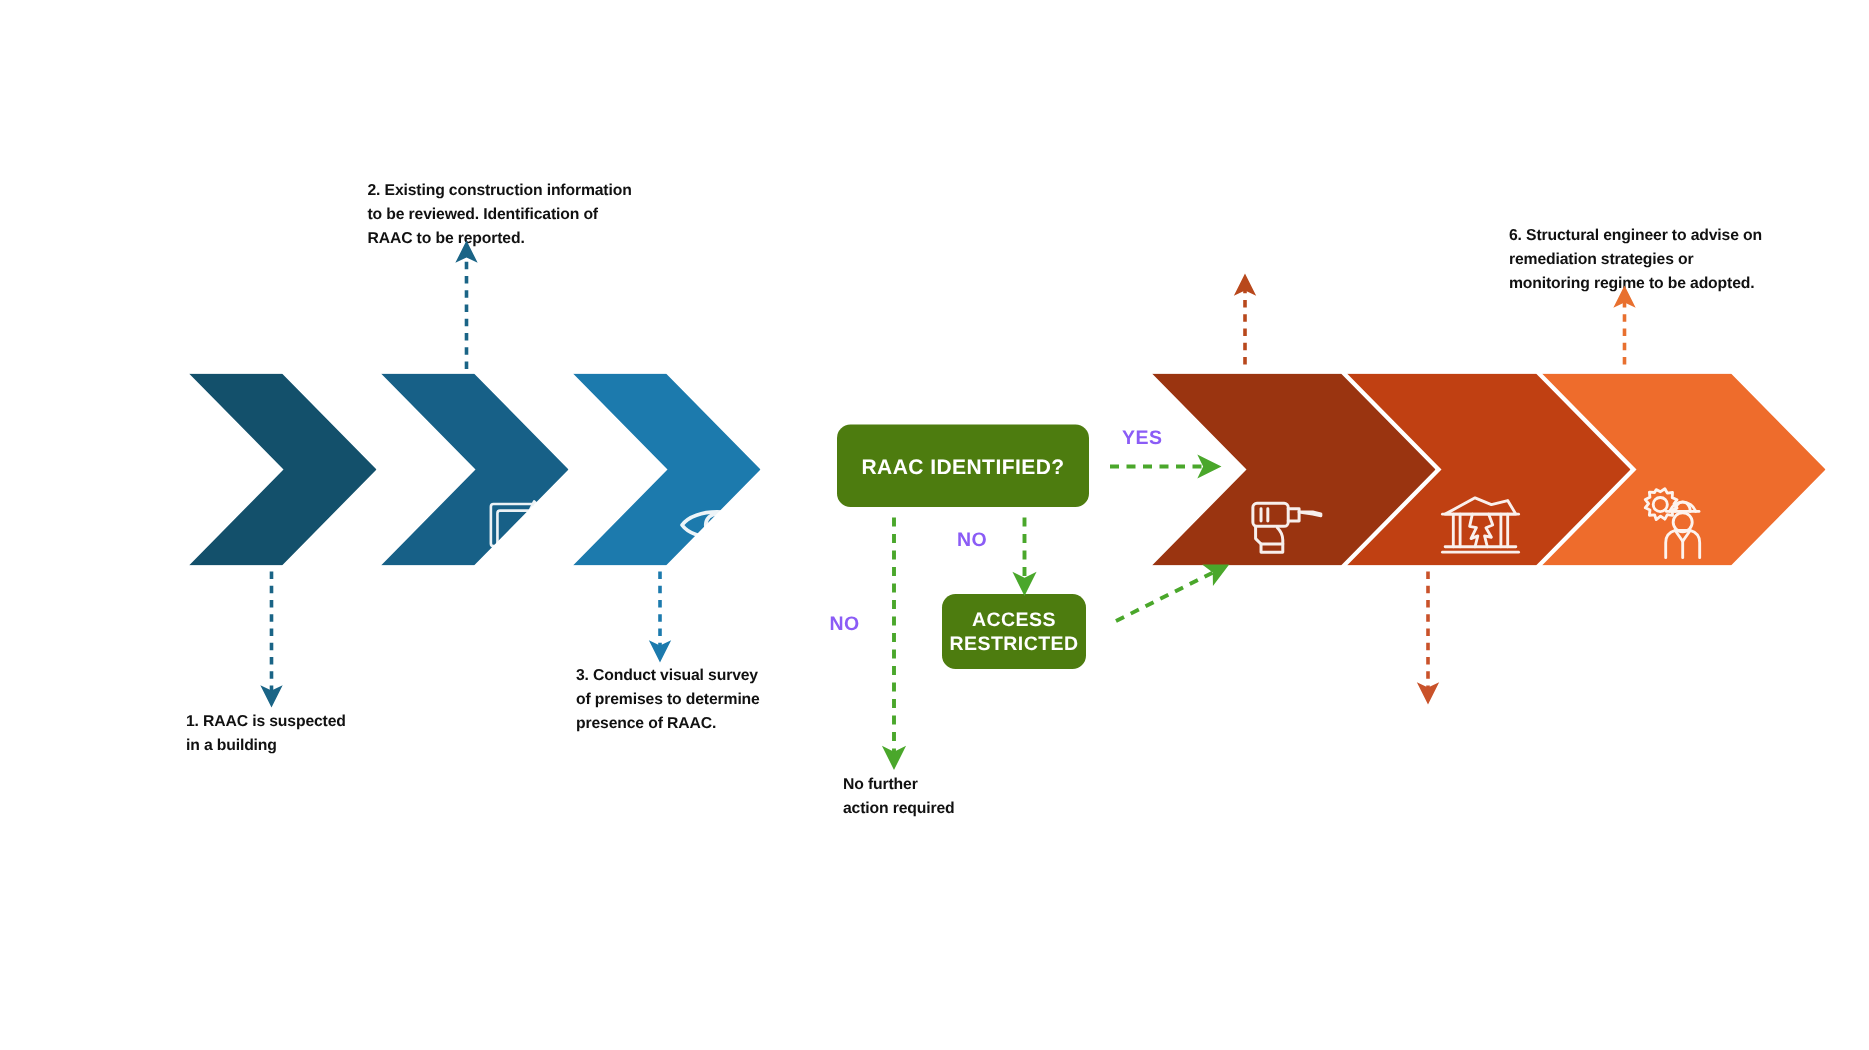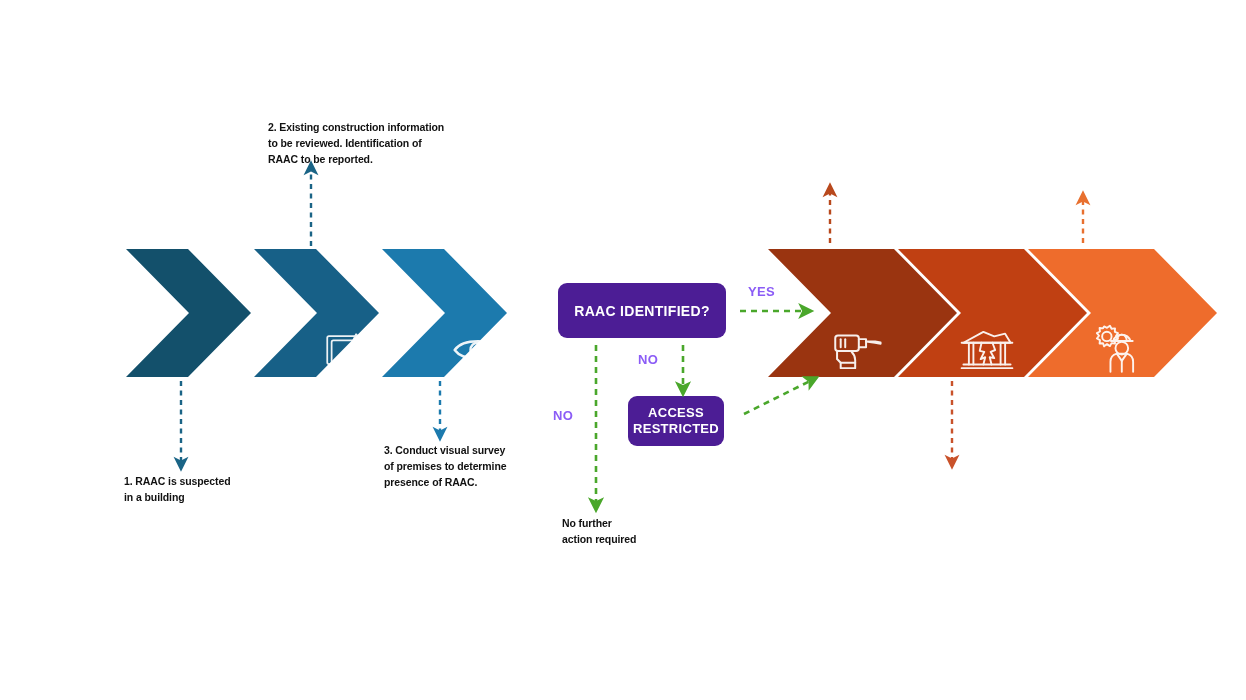--- a/index.html
+++ b/index.html
@@ -53,21 +53,21 @@
     font-size: 10.5px;
     line-height: 1.5;
     font-weight: bold;
     color: #111111;
     letter-spacing: -0.1px;
   }
 
   
   .decision {
     position: absolute;
-    background: #4c1d95;
+    background: #4d7c0f;
     border-radius: 9px;
     color: #ffffff;
     font-weight: bold;
     display: flex;
     align-items: center;
     justify-content: center;
     text-align: center;
     letter-spacing: 0.3px;
   }
   #dec-raac {
@@ -194,26 +194,27 @@
   <div class="decision" id="dec-access">
     <span class="ml">ACCESS<br>RESTRICTED</span>
   </div>
 
   <div class="branch-label" style="left:748px; top:284px;">YES</div>
   <div class="branch-label" style="left:638px; top:352px;">NO</div>
   <div class="branch-label" style="left:553px; top:408px;">NO</div>
 
   <div class="note ml" style="left:124px; top:474px;">1. RAAC is suspected<br>in a building</div>
 
-  <div class="note ml" style="left:245px; top:120px;margin-left:23px;">2. Existing construction information<br>to be reviewed. Identification of<br>RAAC to be reported.</div>
+  <div class="note ml" style="left:245px; top:120px;">2. Existing construction information<br>to be reviewed. Identification of<br>RAAC to be reported.</div>
 
   <div class="note ml" style="left:384px; top:443px;">3. Conduct visual survey<br>of premises to determine<br>presence of RAAC.</div>
 
 
 
+  <div class="note ml" style="left:1006px; top:150px;">6. Structural engineer to advise on<br>remediation strategies or<br>monitoring regime to be adopted.</div>
 
   <div class="note ml" style="left:562px; top:516px;">No further<br>action required</div>
 
   <svg id="connectors" viewBox="0 0 1246 700">
     <defs>
       <marker id="ah-blue" markerWidth="7" markerHeight="7" refX="3.4" refY="3.5" orient="auto">
         <path d="M0.4,0.4 L6.6,3.5 L0.4,6.6 L1.9,3.5 Z" fill="#1A6486"></path>
       </marker>
       <marker id="ah-blue3" markerWidth="7" markerHeight="7" refX="3.4" refY="3.5" orient="auto">
         <path d="M0.4,0.4 L6.6,3.5 L0.4,6.6 L1.9,3.5 Z" fill="#1C7AAD"></path>

